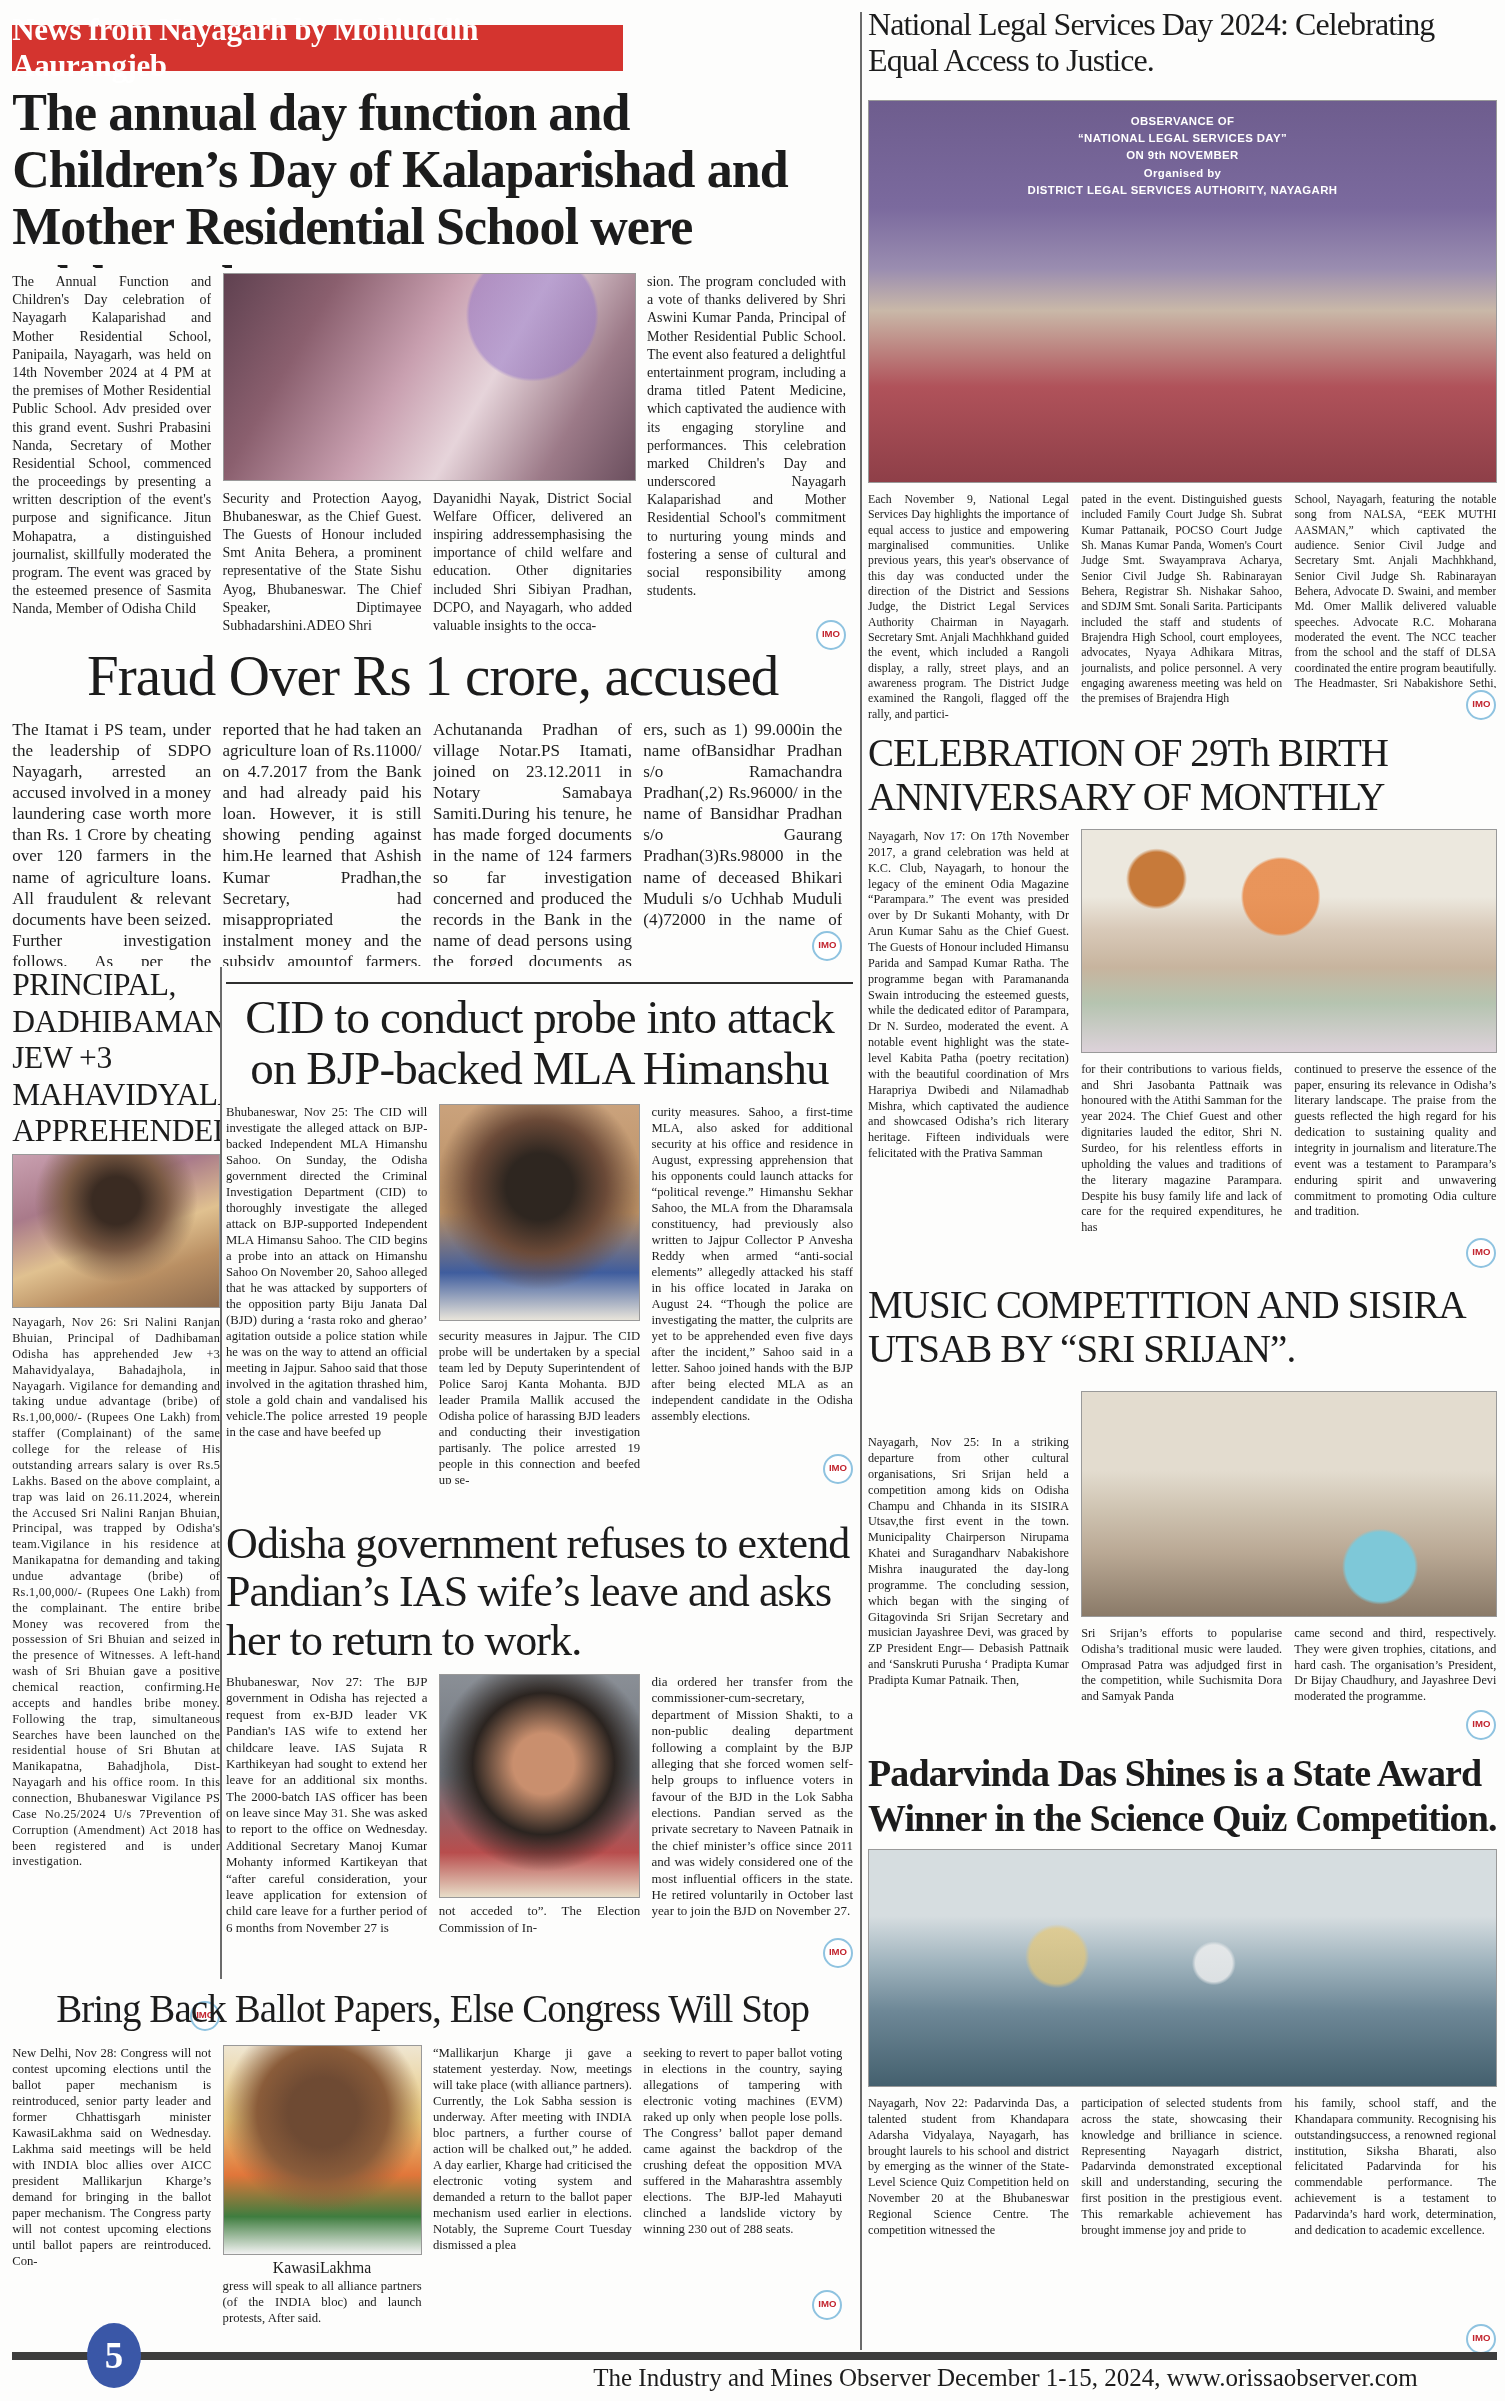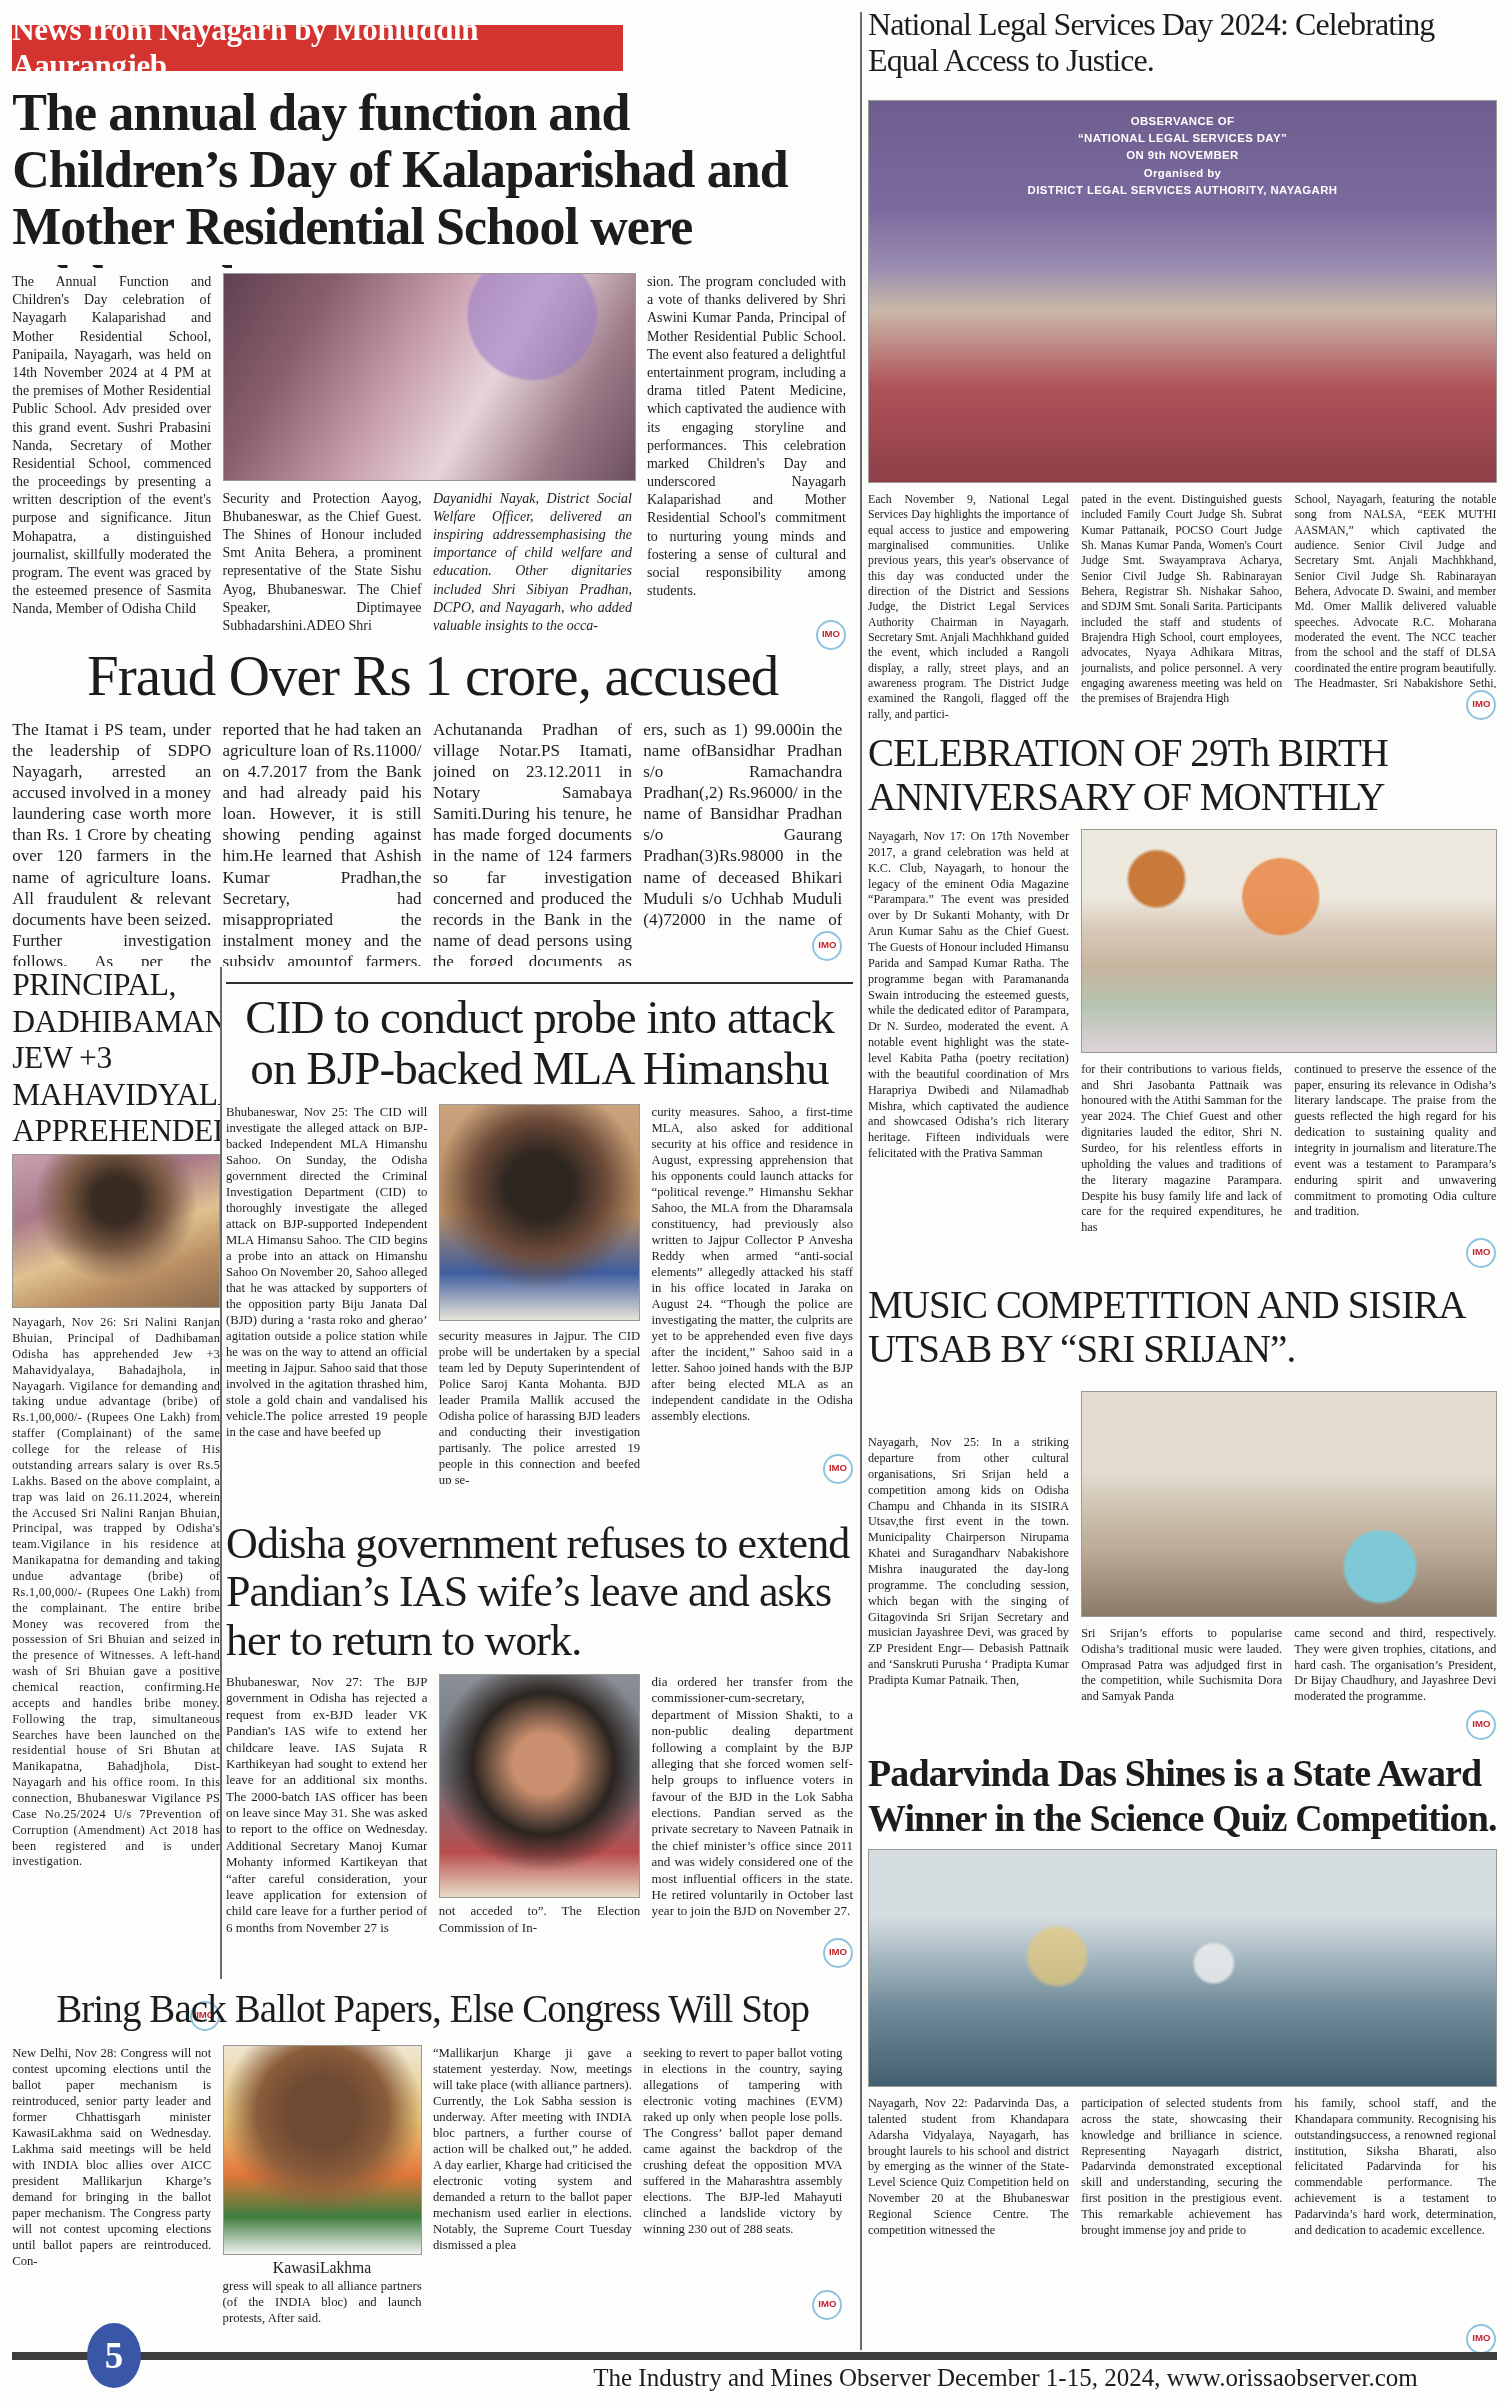--- a/index.html
+++ b/index.html
@@ -55,22 +55,22 @@
 
   <div class="abs h-main" style="left:12.2px; top:84px; width:833px; height:184px; overflow:hidden;">The annual day function and Children’s Day of Kalaparishad and Mother Residential School were celebrated.</div>
 
   <div class="abs row" style="left:12.2px; top:273px; width:841px; height:376px;">
     <div class="col-text t-art1" style="width:199px;">The Annual Function and Children's Day celebration of Nayagarh Kalaparishad and Mother Residential School, Panipaila, Nayagarh, was held on 14th November 2024 at 4 PM at the premises of Mother Residential Public School. Adv presided over this grand event. Sushri Prabasini Nanda, Secretary of Mother Residential School, commenced the proceedings by presenting a written description of the event's purpose and significance. Jitun Mohapatra, a distinguished journalist, skillfully moderated the program. The event was graced by the esteemed presence of Sasmita Nanda, Member of Odisha Child</div>
     <div style="width:413px;">
       <div class="photo" style="height:208px; background:
             radial-gradient(circle at 75% 20%, rgba(150,120,200,.55) 0 18%, transparent 19%),
             linear-gradient(120deg,#5f4150 0%,#8a5f6e 22%,#c9a0b0 45%,#e6d4da 62%,#9c7a88 82%,#6b4f5e 100%);"></div>
       <div class="row" style="margin-top:8.7px; height:159px;">
-        <div class="col-text t-art1" style="width:199px;">Security and Protection Aayog, Bhubaneswar, as the Chief Guest. The Shines of Honour included Smt Anita Behera, a prominent representative of the State Sishu Ayog, Bhubaneswar. The Chief Speaker, Diptimayee Subhadarshini.ADEO Shri</div>
-        <div class="col-text t-art1" style="width:199px;font-style:italic;">Dayanidhi Nayak, District Social Welfare Officer, delivered an inspiring addressemphasising the importance of child welfare and education. Other dignitaries included  Shri Sibiyan Pradhan, DCPO, and Nayagarh, who added valuable insights to the occa-</div>
+        <div class="col-text t-art1" style="width:199px;">Security and Protection Aayog, Bhubaneswar, as the Chief Guest. The Guests of Honour included Smt Anita Behera, a prominent representative of the State Sishu Ayog, Bhubaneswar. The Chief Speaker, Diptimayee Subhadarshini.ADEO Shri</div>
+        <div class="col-text t-art1" style="width:199px;">Dayanidhi Nayak, District Social Welfare Officer, delivered an inspiring addressemphasising the importance of child welfare and education. Other dignitaries included  Shri Sibiyan Pradhan, DCPO, and Nayagarh, who added valuable insights to the occa-</div>
       </div>
     </div>
     <div style="width:199px;">
       <span class="col-text t-art1" style="display:block; height:345px;">sion. The program concluded with a vote of thanks delivered by Shri Aswini Kumar Panda, Principal of Mother Residential Public School. The event also featured a delightful entertainment program, including a drama titled Patent Medicine, which captivated the audience with its engaging storyline and performances. This celebration marked Children's Day and underscored Nayagarh Kalaparishad and Mother Residential School's commitment to nurturing young minds and fostering a sense of cultural and social responsibility among students.</span>
       <div class="imo-wrap"><span class="imo">IMO</span></div>
     </div>
   </div>
 
   <div class="abs h-big" style="left:12.2px; top:647px; width:841px; height:63px; overflow:hidden;">Fraud Over Rs 1 crore, accused arrested</div>
   <div class="abs row" style="left:12.2px; top:719px; width:841px; height:247px;">

